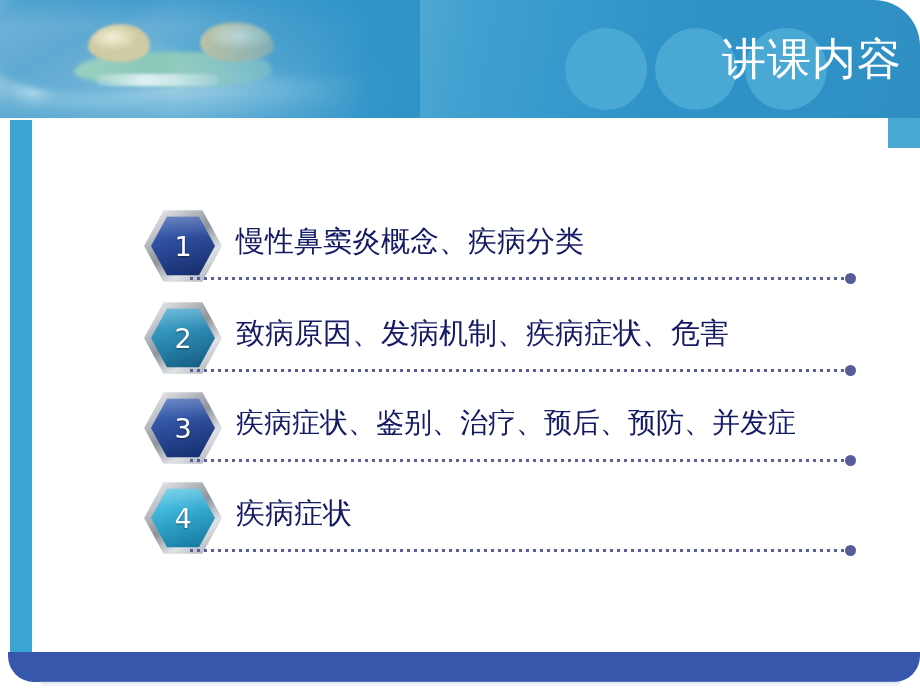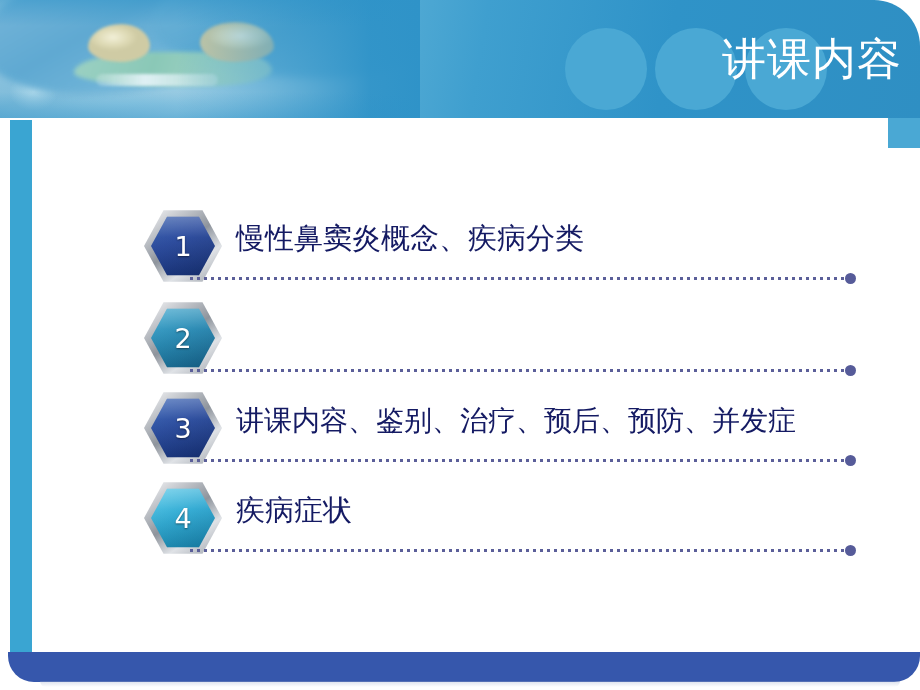--- a/index.html
+++ b/index.html
@@ -278,21 +278,21 @@
 
   
   .row-text {
     position: absolute;
     left: 236px;
     top: 4px;
     height: 62px;
     line-height: 62px;
     color: #141a63;
     font-size: 29px;
-    font-family: Liberation Mono, monospace;
+    font-family: Liberation Sans, sans-serif;
     white-space: nowrap;
   }
   .agenda-row.r3 .row-text { font-size: 28px; }
 
   
   .row-dots {
     position: absolute;
     left: 190px;
     top: 71px;
     width: 658px;
@@ -358,32 +358,33 @@
       <div class="row-end-dot"></div>
     </div>
 
     <div class="agenda-row r2">
       <div class="hex-wrap">
         <div class="hex"></div>
         <div class="hex-inner" style="background: linear-gradient(150deg, #39a6ce 0%, #2287b2 45%, #14618a 100%);"></div>
         <div class="hex-gloss"></div>
         <div class="hex-num">2</div>
       </div>
+      <div class="row-text">致病原因、发病机制、疾病症状、危害</div>
       <div class="row-dots"></div>
       <div class="row-end-dot"></div>
     </div>
 
     <div class="agenda-row r3">
       <div class="hex-wrap">
         <div class="hex"></div>
         <div class="hex-inner" style="background: linear-gradient(150deg, #3360b4 0%, #24479c 42%, #142e74 100%);"></div>
         <div class="hex-gloss"></div>
         <div class="hex-num">3</div>
       </div>
-      <div class="row-text">讲课内容、鉴别、治疗、预后、预防、并发症</div>
+      <div class="row-text">疾病症状、鉴别、治疗、预后、预防、并发症</div>
       <div class="row-dots"></div>
       <div class="row-end-dot"></div>
     </div>
 
     <div class="agenda-row r4">
       <div class="hex-wrap">
         <div class="hex"></div>
         <div class="hex-inner" style="background: linear-gradient(150deg, #53c8e8 0%, #2aa8d2 45%, #1580ab 100%);"></div>
         <div class="hex-gloss"></div>
         <div class="hex-num">4</div>

